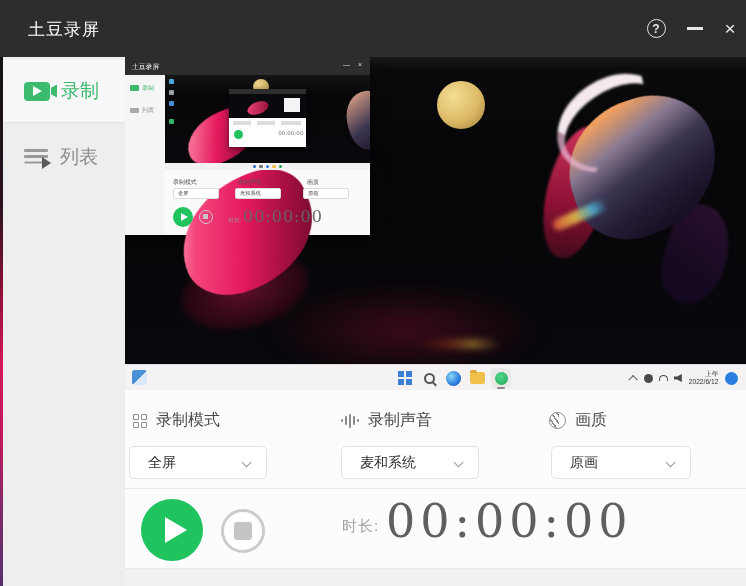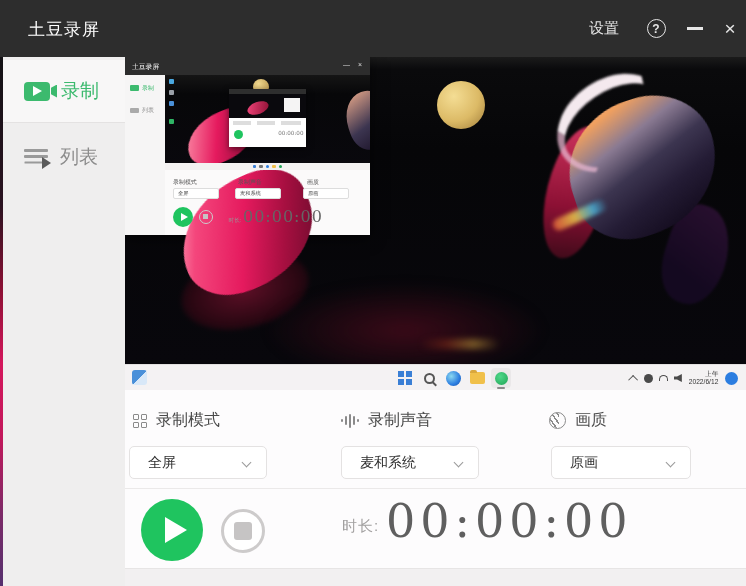--- a/index.html
+++ b/index.html
@@ -195,21 +195,20 @@
 
   #footer { left:125px; top:568px; width:621px; height:18px; background:#f2f0f1; border-top:1px solid #e7e5e5; }
 </style>
 </head>
 <body>
 
 <div id="app">
 
   <div class="abs" id="titlebar">
     <div class="title">土豆录屏</div>
-    <div class="tb-btn" id="settings-btn">设置</div>
     <div class="tb-btn" id="help-btn">
       <span class="ring">?</span>
     </div>
     <div class="tb-btn" id="min-btn">
       <span class="bar"></span>
     </div>
     <div class="tb-btn" id="close-btn">
       <span>×</span>
     </div>
   </div>

